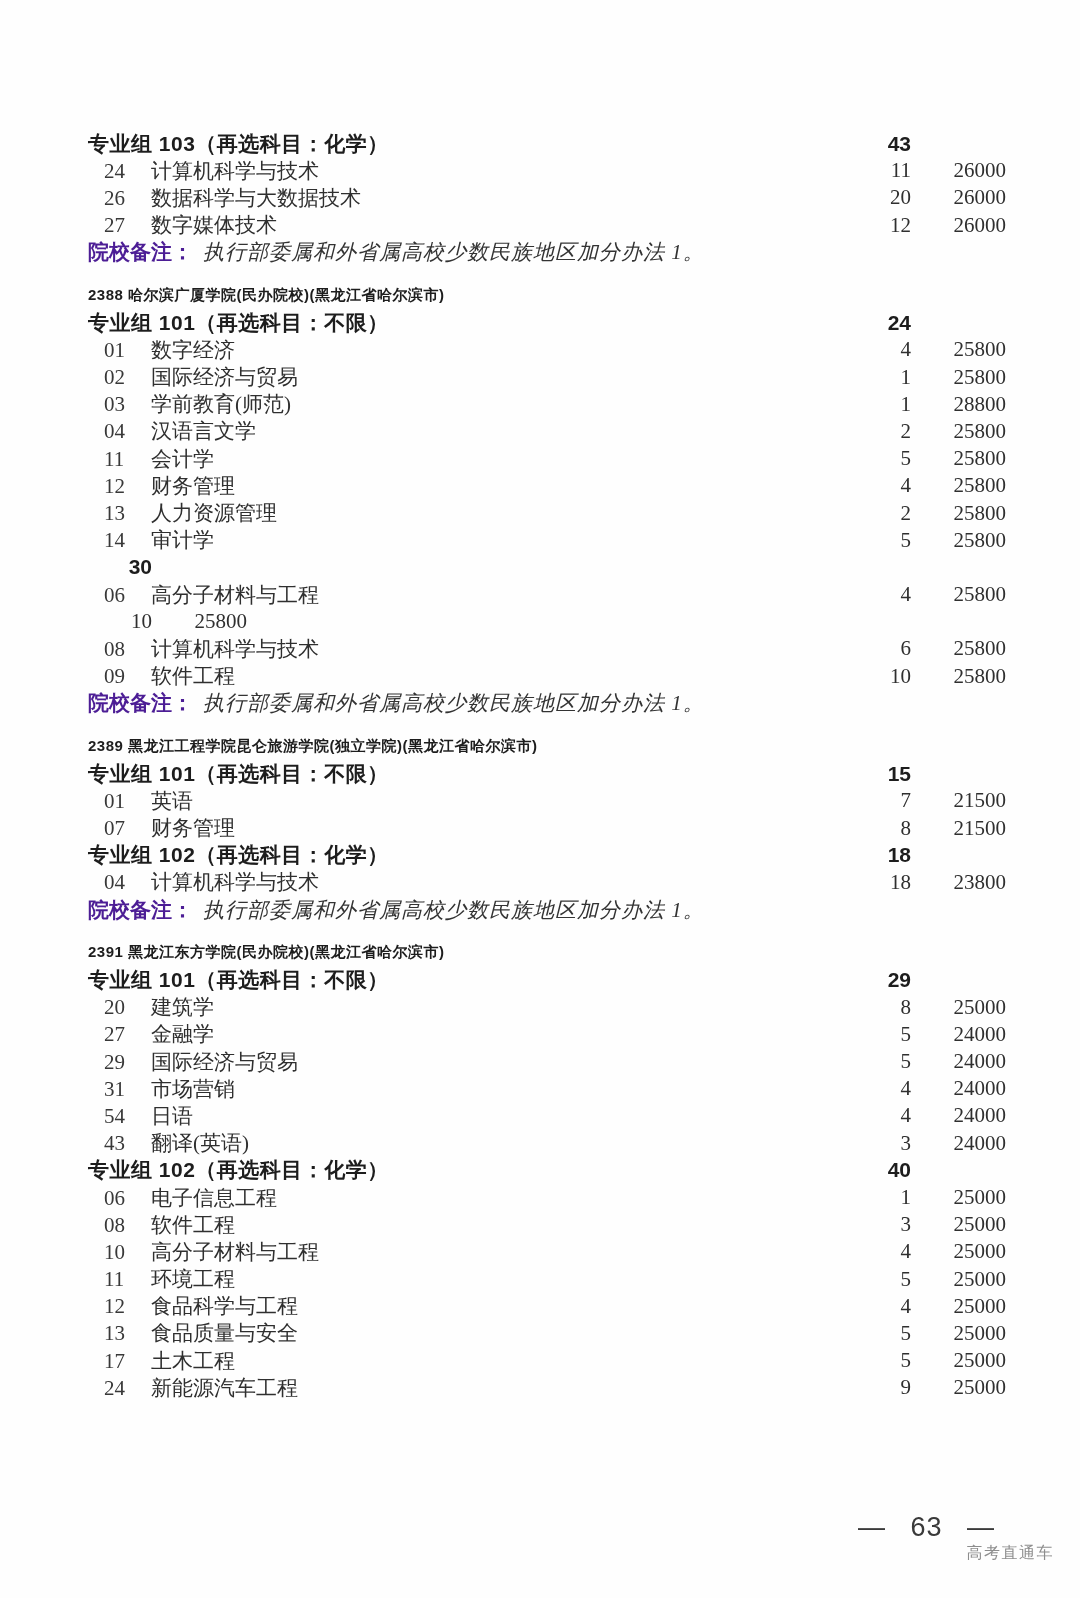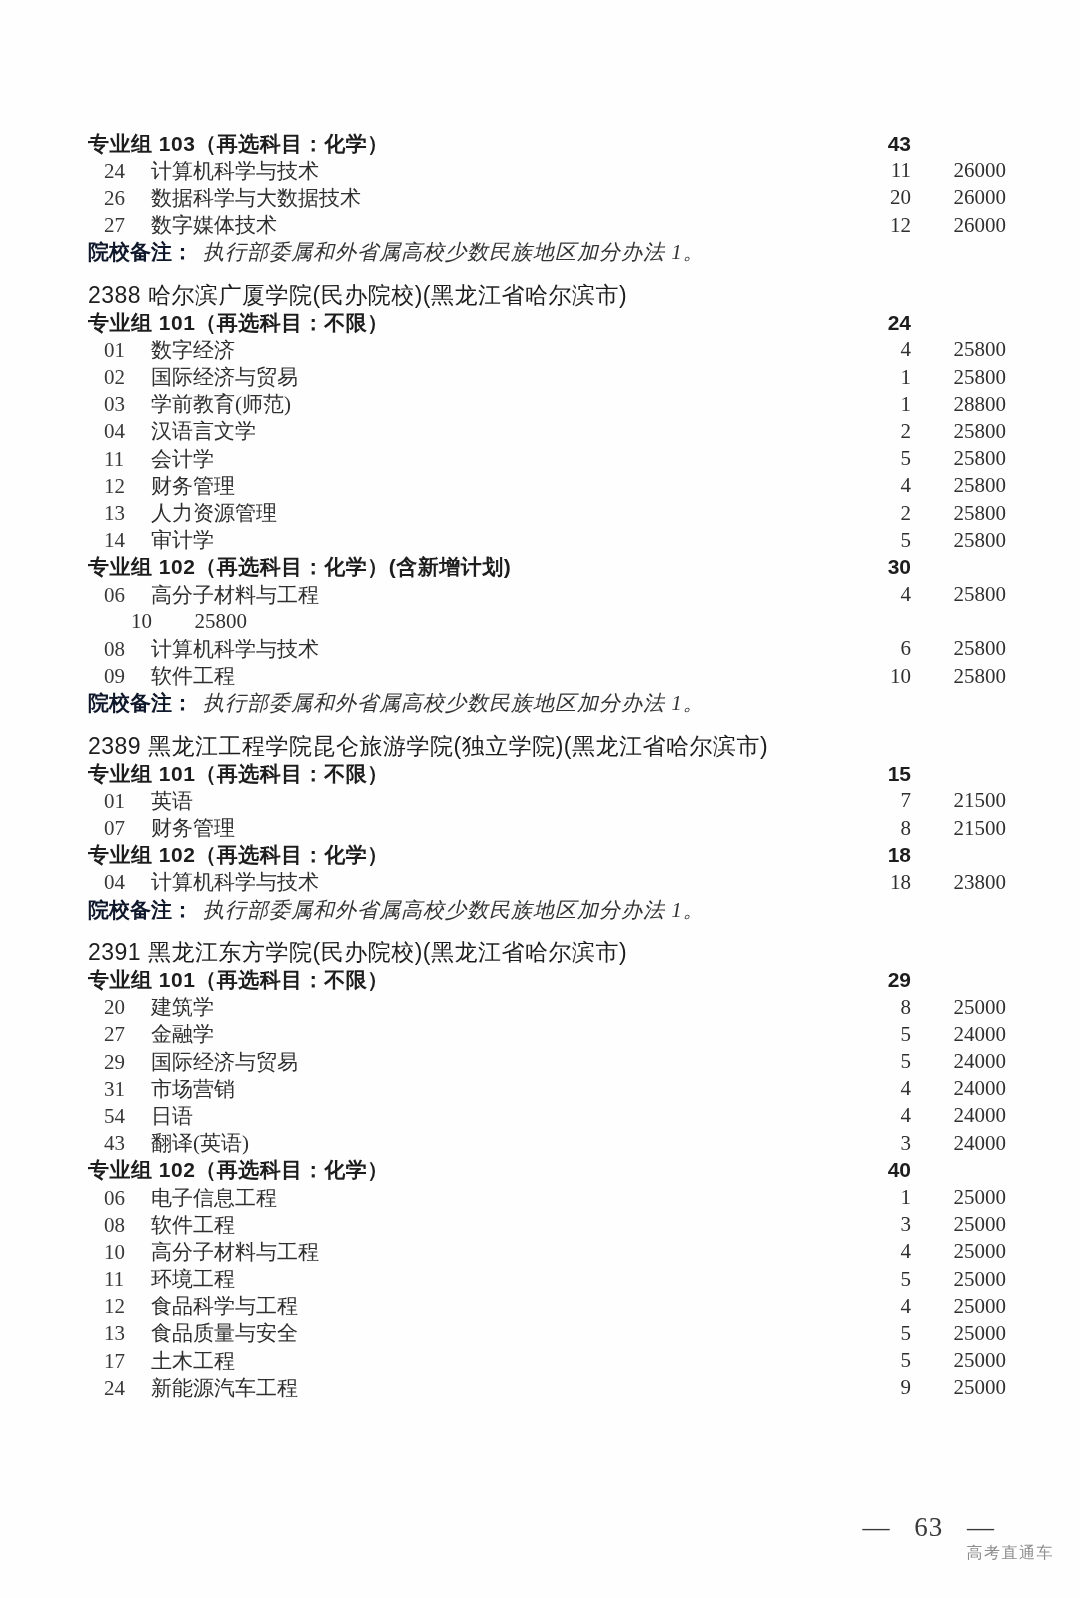--- a/index.html
+++ b/index.html
@@ -37,22 +37,22 @@
     font-family: "Liberation Serif", "DejaVu Serif", serif;
   }
   .fee {
     width: 95px;
     text-align: right;
     font-size: 21px;
     font-family: "Liberation Serif", "DejaVu Serif", serif;
   }
   .school-header {
     font-family: "Liberation Sans", "DejaVu Sans", sans-serif;
-    font-weight: 400;
-    font-size: 23px;
+    font-weight: 700;
+    font-size: 15px;
     color: #1d1d1d;
     letter-spacing: 0.5px;
   }
   .group-header .left {
     font-family: "Liberation Sans", "DejaVu Sans", sans-serif;
     font-weight: 700;
     font-size: 21px;
     color: #1d1d1d;
     letter-spacing: 0.5px;
   }
@@ -67,36 +67,36 @@
     width: 26px;
     font-size: 21px;
     color: #383838;
   }
   .major-left .mname { margin-left: 21px; }
   .remark-row { font-size: 21px; }
   .remark-label {
     font-family: "Liberation Sans", "DejaVu Sans", sans-serif;
     font-weight: 700;
     font-size: 21px;
-    color: #0f172a;
+    color: #4c1d95;
   }
   .remark-text {
     font-style: italic;
     font-size: 21px;
     color: #333333;
     margin-left: 10px;
     letter-spacing: 1px;
   }
   .page-num {
     position: absolute;
     top: 1512px;
     right: 85px;
     font-size: 27px;
     color: #3a3a3a;
-    font-family: Liberation Serif, serif;
+    font-family: Liberation Sans, sans-serif;
     word-spacing: 16px;
     letter-spacing: 1px;
   }
   .watermark {
     position: absolute;
     top: 1543px;
     right: 26px;
     font-size: 16px;
     color: #8d8d8d;
     font-family: "Liberation Sans", "DejaVu Sans", sans-serif;
@@ -175,21 +175,20 @@
           <div class="left major-left"><span class="code">13</span><span class="mname">人力资源管理</span></div>
           <div class="count">2</div>
           <div class="fee">25800</div>
         </div>
         <div class="row major-row">
           <div class="left major-left"><span class="code">14</span><span class="mname">审计学</span></div>
           <div class="count">5</div>
           <div class="fee">25800</div>
         </div>
         <div class="row group-header">
-          <div class="left">专业组 102（再选科目：化学）(含新增计划)</div>
           <div class="count">30</div>
           <div class="fee"></div>
         </div>
         <div class="row major-row">
           <div class="left major-left"><span class="code">06</span><span class="mname">高分子材料与工程</span></div>
           <div class="count">4</div>
           <div class="fee">25800</div>
         </div>
         <div class="row major-row">
           <div class="count">10</div>

